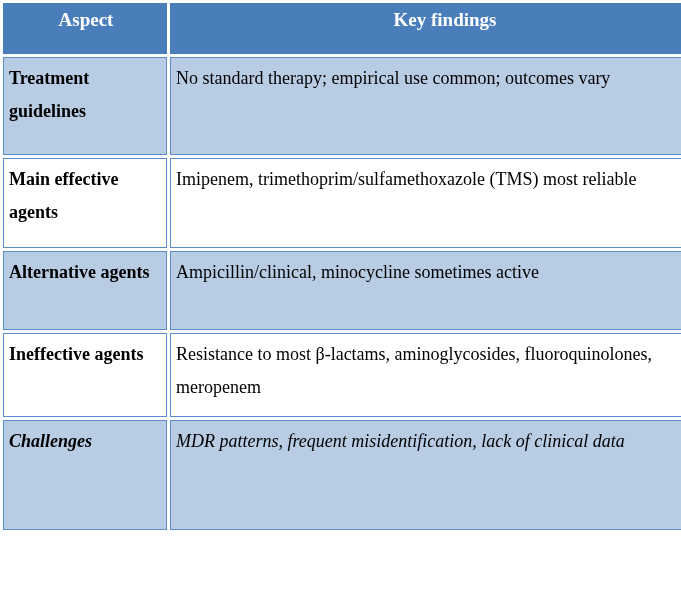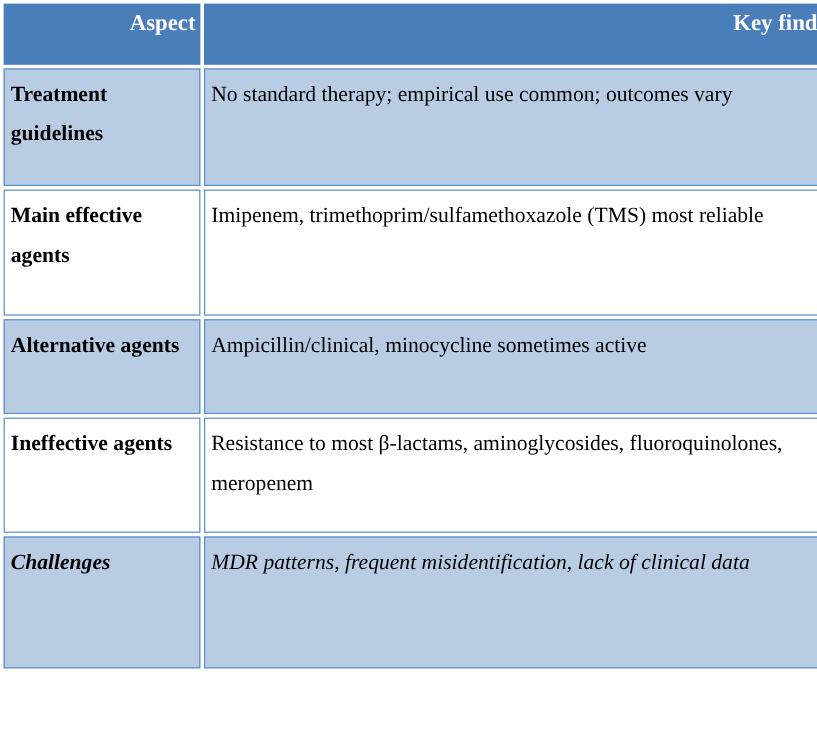--- a/index.html
+++ b/index.html
@@ -27,21 +27,21 @@
   .col-aspect  { width: 164px; }
   .col-finding { width: 548px; }
 
   
   #doc-table thead th {
     background: #4A7EBB;
     color: #FFFFFF;
     font-weight: bold;
     font-size: 19px;
     line-height: 1.15;
-    text-align: right;
+    text-align: center;
     vertical-align: top;
     padding: 6px 4px 6px 6px;
     border: none;
     height: 51px;
     box-sizing: border-box;
   }
 
   
   #doc-table tbody td {
     border: 1.5px solid #5B8DC8;
@@ -59,23 +59,23 @@
   .cell-finding {
     font-weight: normal;
   }
 
   
   tr.band-shaded td { background: #B8CCE4; }
   tr.band-plain  td { background: #FFFFFF; }
 
   
   tr.r0 td { height: 98px; }
-  tr.r1 td { height: 105px; }
+  tr.r1 td { height: 90px; }
   tr.r2 td { height: 79px; }
-  tr.r3 td { height: 96px; }
+  tr.r3 td { height: 84px; }
   tr.r4 td { height: 110px; font-style: italic; }
 </style>
 </head>
 <body>
 
 <table id="doc-table">
   <colgroup>
     <col class="col-aspect">
     <col class="col-finding">
   </colgroup>

